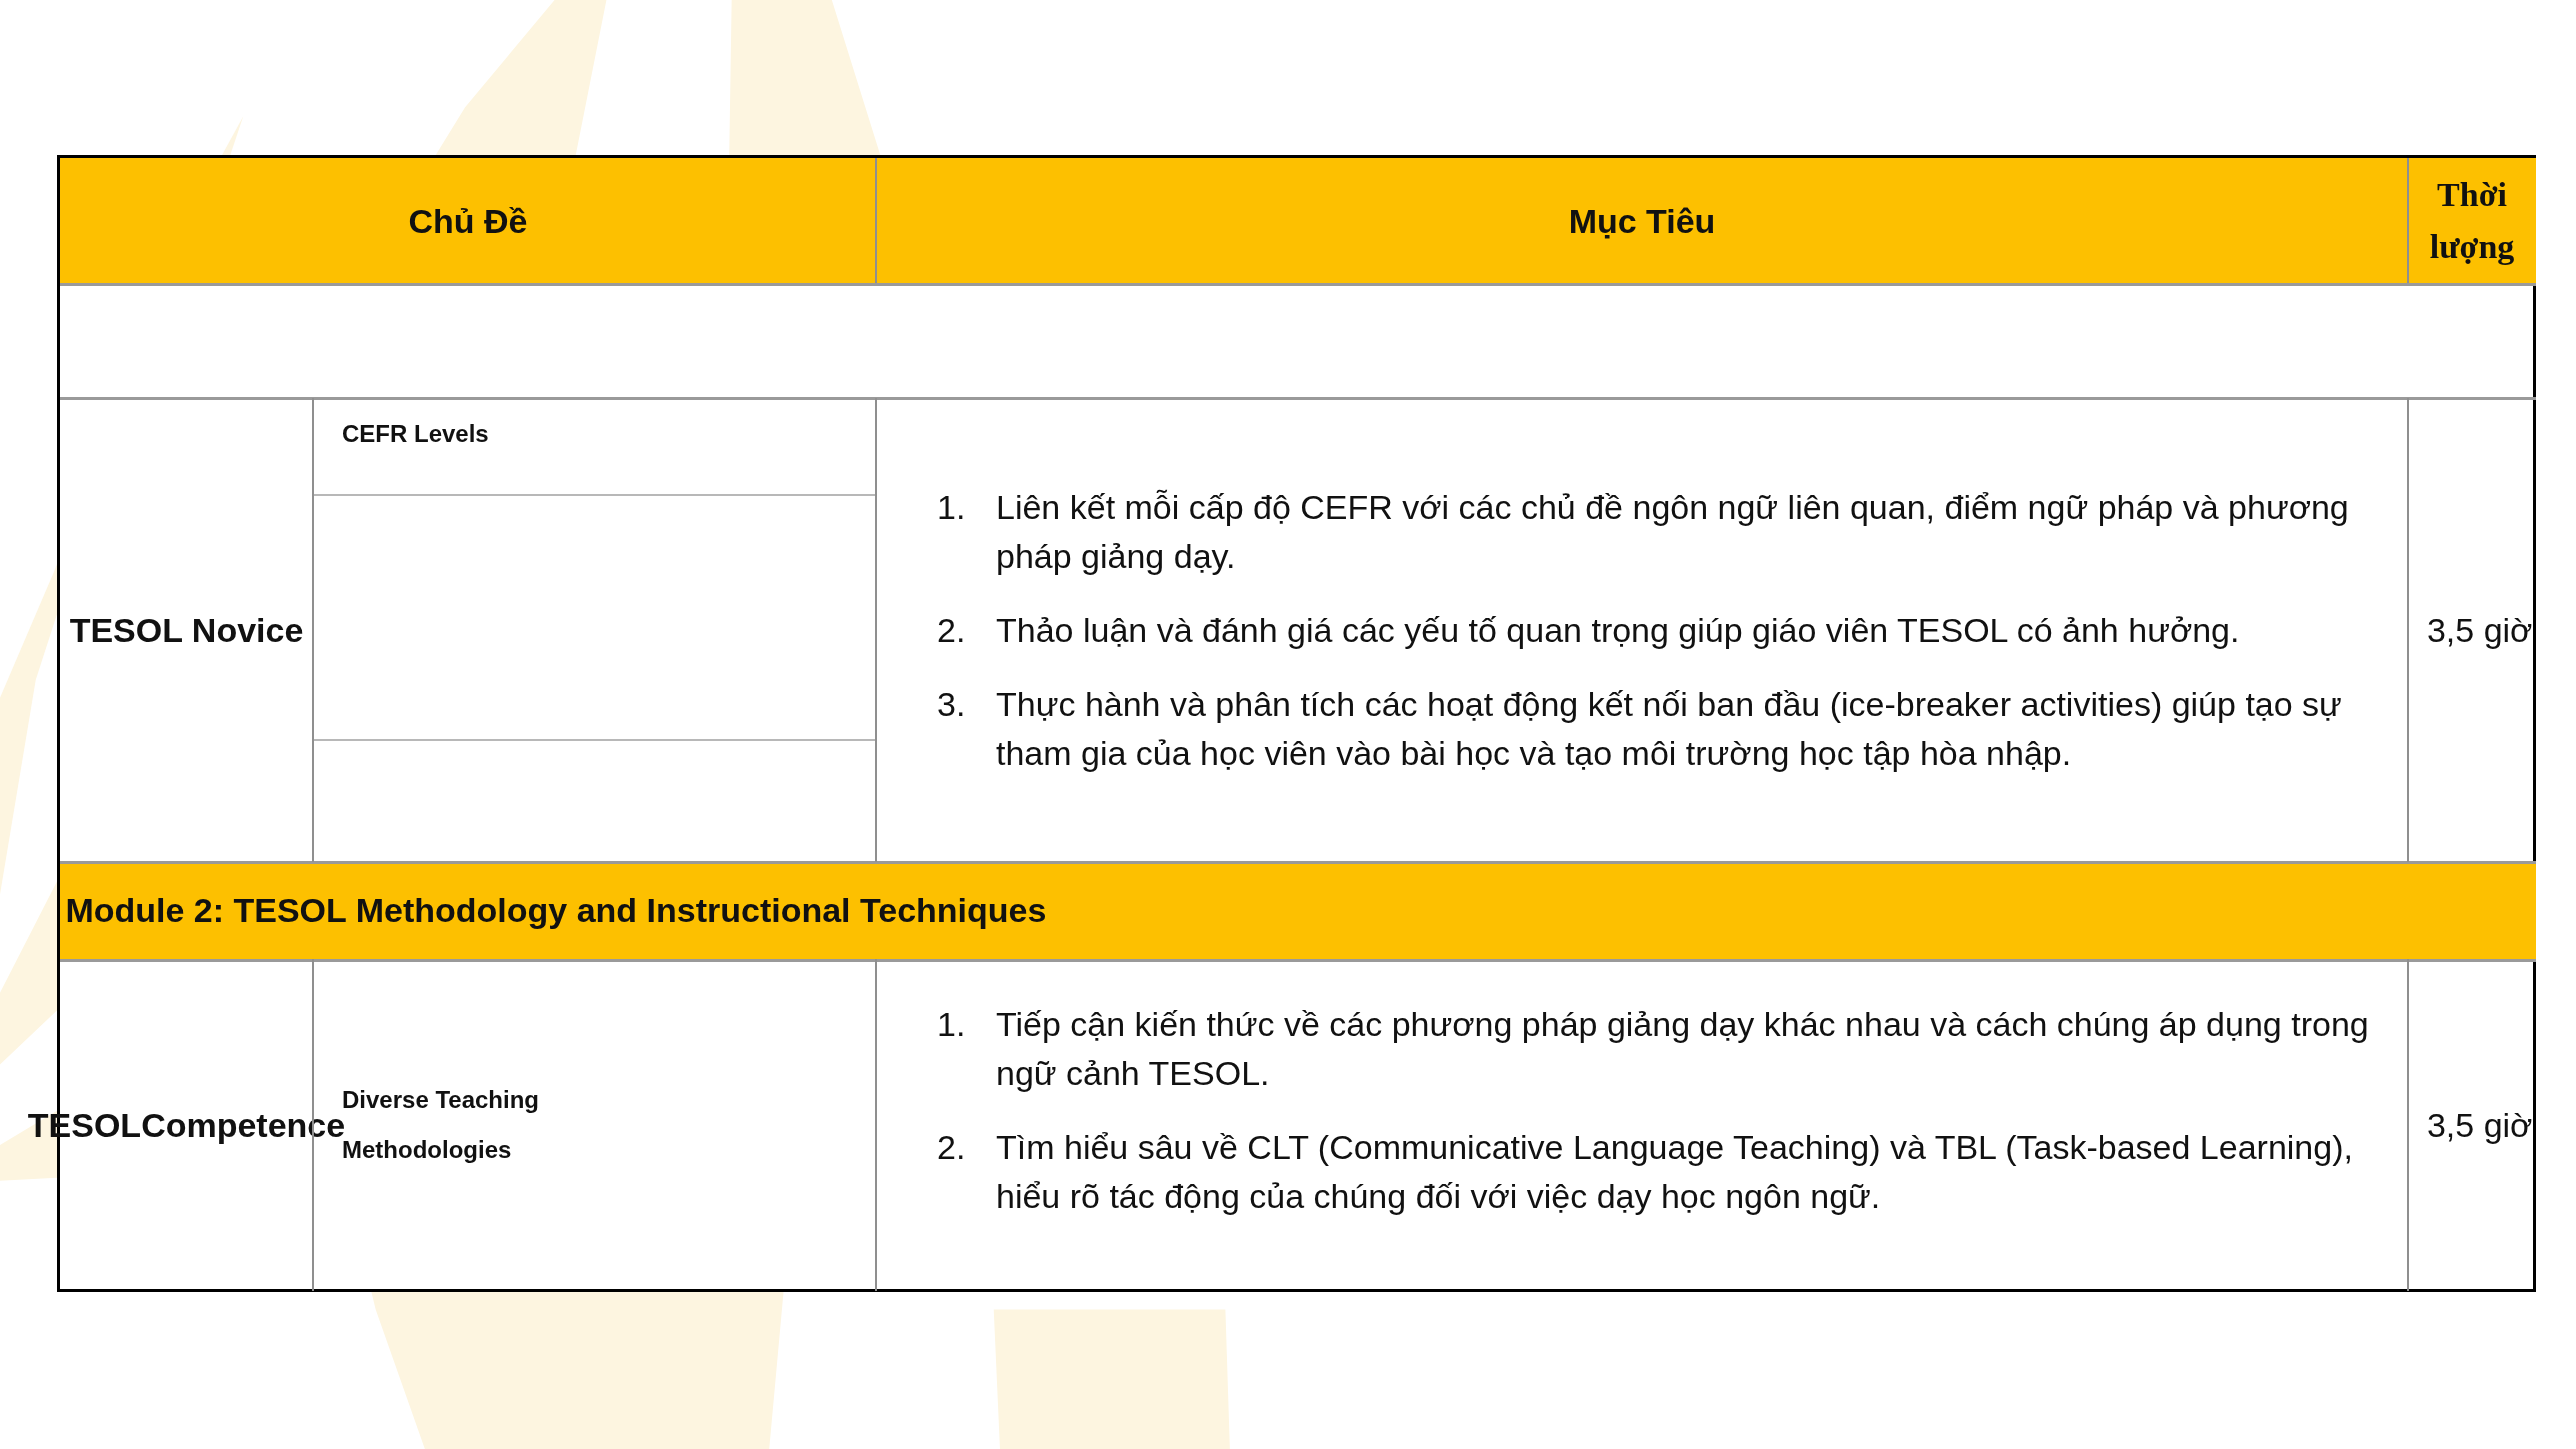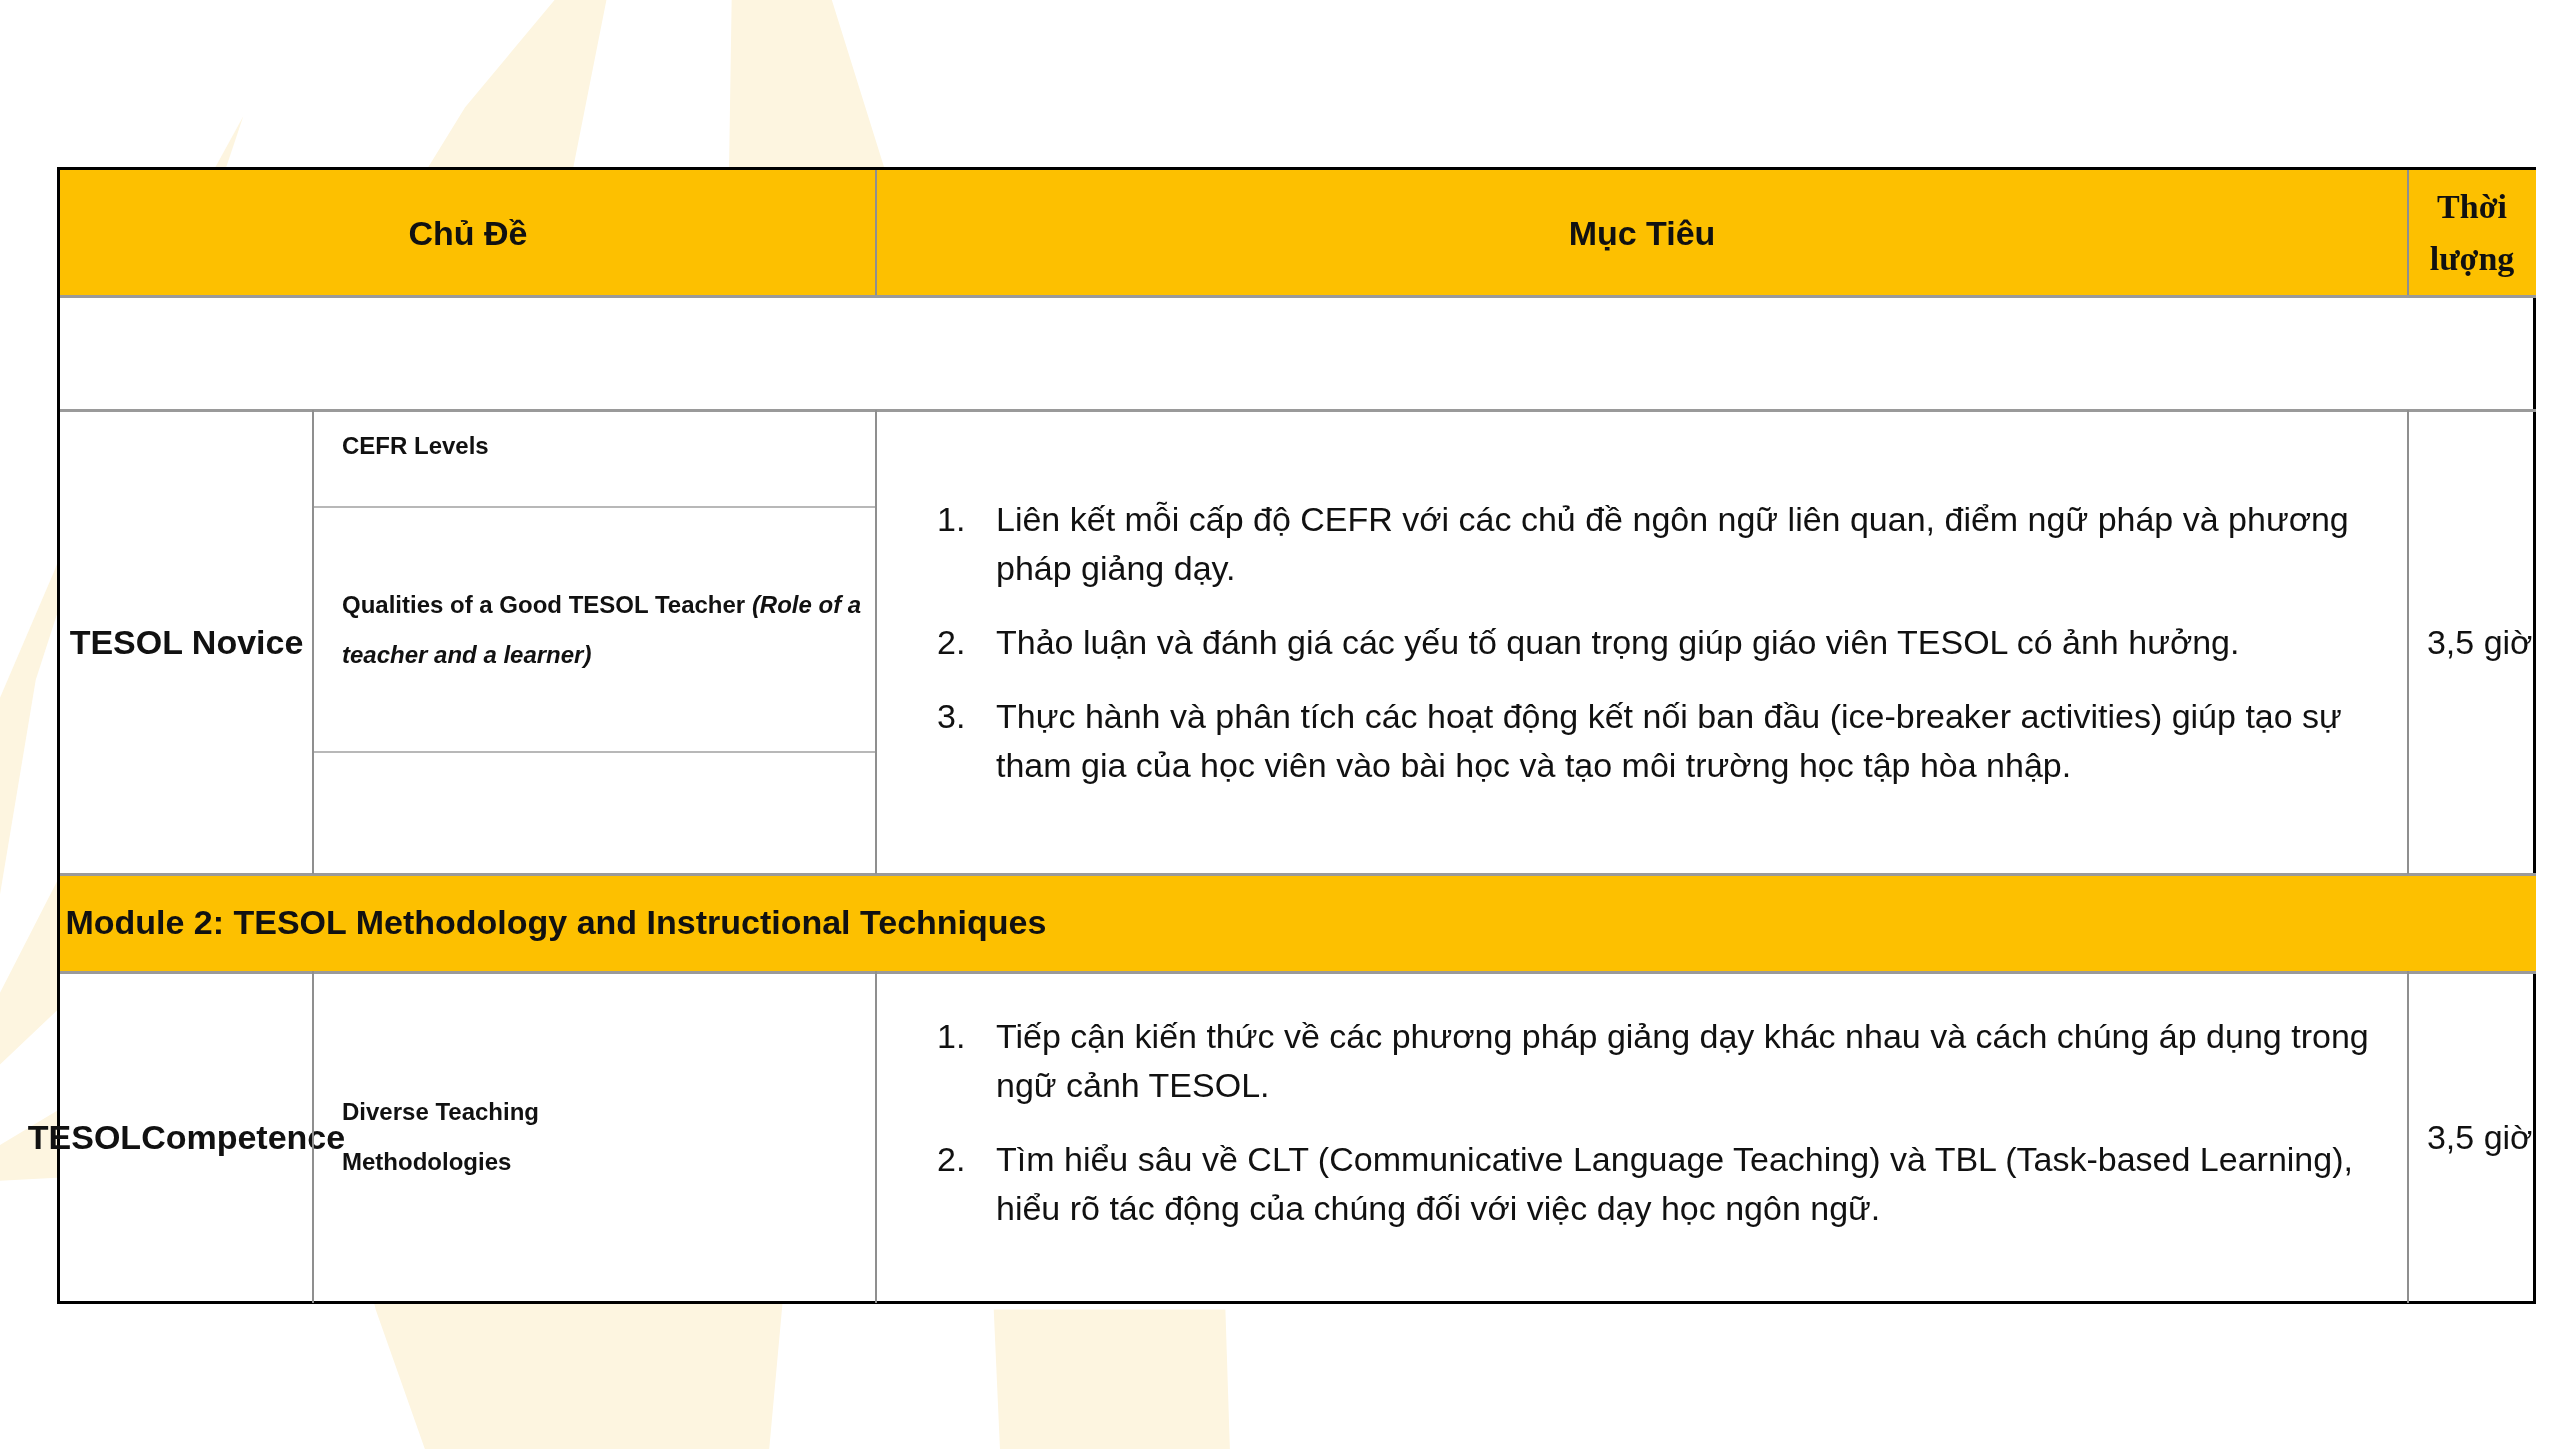--- a/index.html
+++ b/index.html
@@ -4,21 +4,21 @@
 <style>
   html, body { margin: 0; padding: 0; }
   body {
     width: 2576px; height: 1449px; position: relative; overflow: hidden;
     background: #ffffff;
     font-family: "Liberation Sans", "DejaVu Sans", sans-serif;
     color: #111;
   }
   .bg-shapes { position: absolute; inset: 0; z-index: 0; }
   .doc-table {
-    position: absolute; left: 57px; top: 167px; width: 2479px; height: 1137px;
+    position: absolute; left: 57px; top: 155px; width: 2479px; height: 1137px;
     z-index: 1; background: #fff;
     border: 3.6px solid #000; box-sizing: border-box;
   }
   .cell { position: absolute; box-sizing: border-box; display: flex; }
   .yellow { background: #FDC000; }
   .hdr {
     font-weight: bold; font-size: 34px; align-items: center; justify-content: center;
     text-align: center; line-height: 52px;
   }
   .vline { position: absolute; width: 1.8px; background: #8f8f8f; z-index: 3; }
@@ -68,23 +68,20 @@
   <div class="cell yellow hdr" style="left:2348px; top:0; width:128px; height:126px; padding:0 7px;font-family:Liberation Serif, serif;">
     <span>Thời lượng</span>
   </div>
 
 
   <div class="cell level" style="left:0; top:240px; width:253px; height:464px;">
     <span>TESOL Novice</span>
   </div>
   <div class="cell topic top" style="left:253px; top:240px; width:563px; height:97px;">
     <span>CEFR Levels</span>
-  </div>
-  <div class="cell topic mid" style="left:253px; top:337px; width:563px; height:245px;">
-    <span><span>Qualities of a Good TESOL Teacher </span><i>(Role of a teacher and a learner)</i></span>
   </div>
   <div class="cell objectives" style="left:816px; top:240px; width:1532px; height:464px;">
     <ol>
       <li>
           <span class="num">1.</span>
           <span>Liên kết mỗi cấp độ CEFR với các chủ đề ngôn ngữ liên quan, điểm ngữ pháp và phương pháp giảng dạy.</span>
         </li>
       <li>
           <span class="num">2.</span>
           <span>Thảo luận và đánh giá các yếu tố quan trọng giúp giáo viên TESOL có ảnh hưởng.</span>

